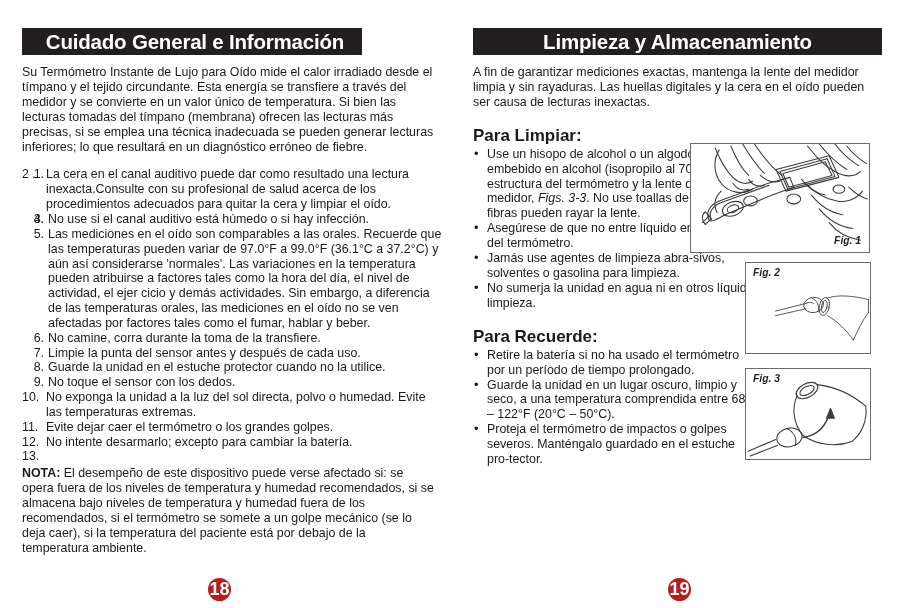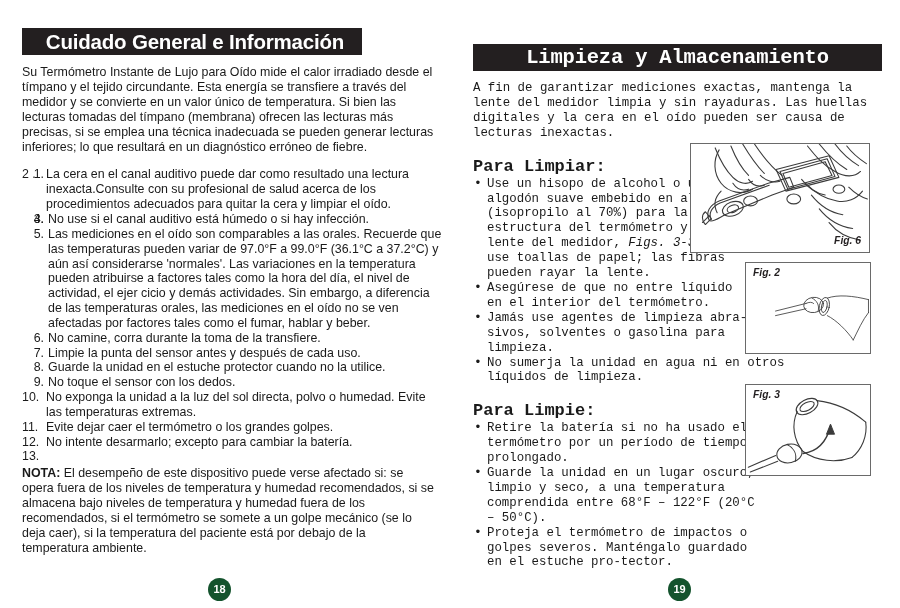--- a/index.html
+++ b/index.html
@@ -23,22 +23,21 @@
   .col {
     position: relative;
     box-sizing: border-box;
   }
   .col-left {
     width: 455px;
     padding: 28px 0 0 22px;
   }
   .col-right {
     width: 445px;
-    padding: 44px 18px 0 18px;
-    font-family: Liberation Mono, monospace;
+    padding: 28px 18px 0 18px;
   }
 
   
   .section-bar {
     background: #231f20;
     color: #ffffff;
     font-weight: bold;
     letter-spacing: -0.2px;
     box-sizing: border-box;
   }
@@ -132,42 +131,42 @@
   
   .figbox {
     position: absolute;
     border: 1px solid #6a6a6a;
     background: #ffffff;
     box-sizing: border-box;
     overflow: hidden;
   }
   #fig1 { left: 690px; top: 143px; width: 180px; height: 110px; }
   #fig2 { left: 745px; top: 262px; width: 126px;  height: 92px; padding-left: 28px; }
-  #fig3 { left: 745px; top: 368px; width: 126px;  height: 92px; margin-top: 16px; }
+  #fig3 { left: 745px; top: 368px; width: 126px;  height: 92px; }
   .figbox svg { display: block; width: 100%; height: 100%; }
   .fig-label {
     position: absolute;
     font-size: 10.3px;
     font-style: italic;
     font-weight: bold;
     color: #231f20;
   }
   #fig1 .fig-label { right: 8px; bottom: 6px; }
   #fig2 .fig-label { left: 7px;  top: 4px; }
   #fig3 .fig-label { left: 7px;  top: 4px; }
 
   
   .pagenum {
     position: absolute;
     width: 23px;
     height: 23px;
     border-radius: 50%;
-    background: #14532d;
+    background: #b91c1c;
     color: #ffffff;
-    font-size: 11px;
+    font-size: 18px;
     font-weight: bold;
     line-height: 23px;
     text-align: center;
   }
   #pn-left  { left: 208px; top: 578px; }
   #pn-right { left: 668px; top: 578px; }
 </style>
 </head>
 <body>
 
@@ -205,21 +204,21 @@
     <p class="para">A fin de garantizar mediciones exactas, mantenga la lente del medidor limpia y sin rayaduras. Las huellas digitales y la cera en el oído pueden ser causa de lecturas inexactas.</p>
 
     <div class="subhead">Para Limpiar:</div>
     <ul class="bullets" id="clean-list">
         <li class="w-clean"><span class="dot">•</span><span>Use un hisopo de alcohol o un algodón suave embebido en alcohol (isopropilo al 70%) para la estructura del termómetro y la lente del medidor, </span><em class="fig-ref">Figs. 3-3</em><span>. No use toallas de papel; las fibras pueden rayar la lente.</span></li>
         <li class="w-clean2"><span class="dot">•</span><span>Asegúrese de que no entre líquido en el interior del termómetro.</span></li>
         <li class="w-clean2"><span class="dot">•</span><span>Jamás use agentes de limpieza abra-sivos, solventes o gasolina para limpieza.</span></li>
         <li class="w-clean3"><span class="dot">•</span><span>No sumerja la unidad en agua ni en otros líquidos de limpieza.</span></li>
       </ul>
 
-    <div class="subhead">Para Limpie:</div>
+    <div class="subhead">Para Recuerde:</div>
     <ul class="bullets" id="store-list">
         <li class="w-store"><span class="dot">•</span><span>Retire la batería si no ha usado el termómetro por un período de tiempo prolongado.</span></li>
         <li class="w-store2"><span class="dot">•</span><span>Guarde la unidad en un lugar oscuro, limpio y seco, a una temperatura comprendida entre 68°F – 122°F (20°C – 50°C).</span></li>
         <li class="w-store3"><span class="dot">•</span><span>Proteja el termómetro de impactos o golpes severos. Manténgalo guardado en el estuche pro-tector.</span></li>
       </ul>
   </div>
 
   <div class="figbox" id="fig1">
     <svg viewBox="0 0 180 110">
       <g fill="none" stroke="#3b3b3b" stroke-width="1.1" stroke-linecap="round" stroke-linejoin="round">
@@ -256,21 +255,21 @@
         <path d="M158 2 C164 10 172 16 178 20"></path>
         <path d="M116 40 C124 48 136 56 148 58 C158 60 168 56 174 48"></path>
         <path d="M122 52 C130 62 142 70 154 72"></path>
         <path d="M130 66 C138 76 150 84 164 86"></path>
         <path d="M140 80 C148 90 160 96 172 98"></path>
         <path d="M112 36 C118 44 126 50 136 52"></path>
         <path d="M160 44 C166 50 172 54 179 56"></path>
         <ellipse cx="150" cy="46" rx="6" ry="4.2"></ellipse>
       </g>
     </svg>
-    <span class="fig-label">Fig. 6</span>
+    <span class="fig-label">Fig. 1</span>
   </div>
 
   <div class="figbox" id="fig2">
     <svg viewBox="0 0 126 92">
       <g fill="none" stroke="#3b3b3b" stroke-width="1.1" stroke-linecap="round" stroke-linejoin="round">
 
         <ellipse cx="66" cy="44" rx="6.5" ry="12" transform="rotate(12 66 44)"></ellipse>
         <ellipse cx="66" cy="44" rx="3.6" ry="8" transform="rotate(12 66 44)"></ellipse>
         <path d="M70 33 C84 28 104 30 124 35"></path>
         <path d="M70 56 C82 62 96 76 104 88"></path>

